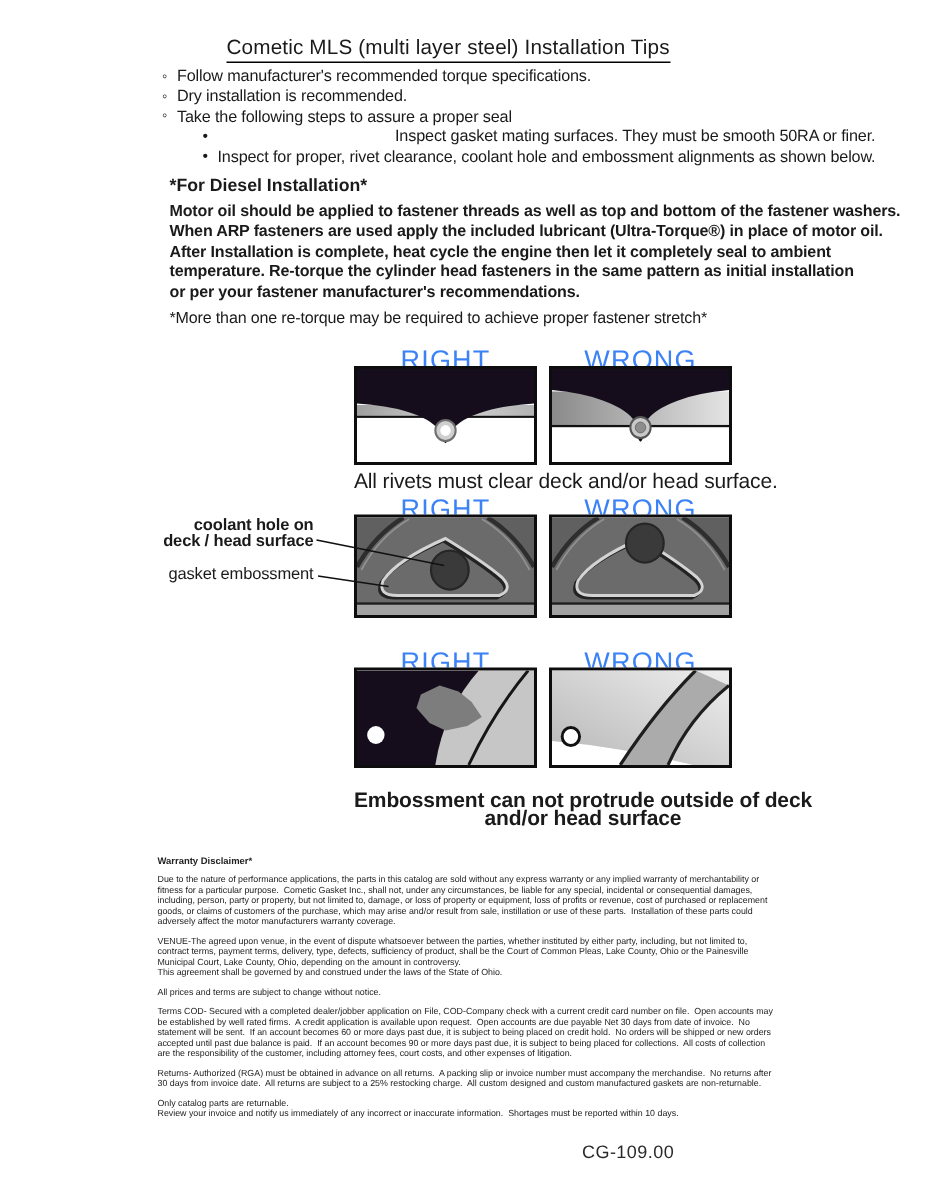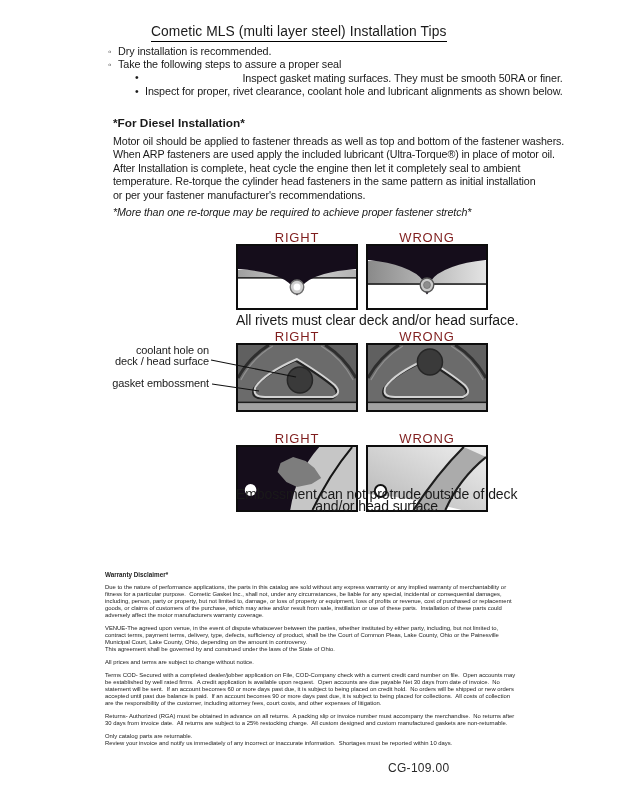--- a/index.html
+++ b/index.html
@@ -1,43 +1,43 @@
 <!DOCTYPE html>
 <html><head>
 <meta charset="utf-8">
 <style>
   * { margin:0; padding:0; box-sizing:border-box; }
   html,body { background:#e8e8e8; }
   body { font-family:"Liberation Sans", sans-serif; color:#1a1a1a; }
   #page { position:relative; width:618px; height:800px; background:#ffffff; margin:0 auto; overflow:hidden; }
   .abs { position:absolute; }
-  .preline { white-space:pre-line; }
+  .preline { white-space:pre-line;font-weight:bold; }
 
   .title { left:113px; top:24px; font-size:13.8px; font-weight:normal; letter-spacing:0.1px;
            border-bottom:1.7px solid #000; padding-bottom:2px;margin-left:38px; }
 
   .intro-list { left:108px; top:45px; font-size:10.8px; line-height:13.4px; letter-spacing:-0.1px; }
   .li { position:relative; padding-left:10px; }
   .li::before { content:"◦"; position:absolute; left:0; top:-0.5px; font-size:10px; }
   .li.sub { margin-left:27px;text-align:right; }
   .li.sub::before { content:"•"; font-size:10.5px; }
 
   .diesel-h { left:113px; top:116px; font-size:11.8px; font-weight:bold; }
   .para { left:113px; font-size:10.7px; line-height:13.4px; letter-spacing:-0.1px; }
-  .p1 { top:135px; } .p2 { top:162px; } .note { top:206px;font-style:italic; }
-
-  .dg-label { width:122px; text-align:center; font-size:13px; letter-spacing:0.8px; color:#7f1d1d; }
+  .p1 { top:135px; } .p2 { top:162px; } .note { top:206px; }
+
+  .dg-label { width:122px; text-align:center; font-size:18px; letter-spacing:0.8px; color:#3b82f6; }
   .dg-box { width:122px; border:2px solid #0d0d0d; background:#fff; }
   .dg-box svg { display:block; width:100%; height:100%; }
   .h66 { height:66px; } .h69 { height:69px; } .h67 { height:67px; }
   .colL { left:236px; } .colR { left:366px; }
   .r1lab { top:230px; } .r2lab { top:329px; } .r3lab { top:431px; }
   .r1box { top:244px; } .r2box { top:343px; } .r3box { top:445px; }
   .caption { left:236px; font-size:14px; line-height:12px; letter-spacing:-0.1px;text-align:center; }
-  .cap1 { top:314px; } .cap2 { top:415px; } .cap3 { top:488px; }
+  .cap1 { top:314px; } .cap2 { top:415px; } .cap3 { top:527px; }
 
   .annot { left:104px; width:105px; text-align:right; font-size:11px; line-height:10.9px; letter-spacing:-0.1px; }
   .an1 { top:345px; } .an2 { top:378px; }
   #leader-overlay { left:0; top:0; width:618px; height:800px; pointer-events:none; }
 
   .warranty { left:105px; top:572px; width:500px; font-size:5.9px; line-height:6.9px; color:#222; }
   .warranty h4 { font-size:6.3px; font-weight:bold; margin-bottom:5.5px; }
   .warranty p { margin-bottom:6.2px; white-space:pre; }
 
   .docnum { left:388px; top:761px; font-size:12px; letter-spacing:0.3px; color:#2a2a2a; }
@@ -61,24 +61,25 @@
       <linearGradient id="g-deck-wrong" x1="0" y1="1" x2="1" y2="0">
         <stop offset="0" stop-color="#b6b6b6"></stop>
           <stop offset="1" stop-color="#eeeeee"></stop>
       </linearGradient>
     </defs>
   </svg>
 
   <div class="abs title">Cometic MLS (multi layer steel) Installation Tips</div>
 
   <div class="abs intro-list">
+    <div class="li">Follow manufacturer's recommended torque specifications.</div>
     <div class="li">Dry installation is recommended.</div>
     <div class="li">Take the following steps to assure a proper seal</div>
     <div class="li sub">Inspect gasket mating surfaces.  They must be smooth 50RA or finer.</div>
-    <div class="li sub">Inspect for proper, rivet clearance, coolant hole and lubricant alignments as shown below.</div>
+    <div class="li sub">Inspect for proper, rivet clearance, coolant hole and embossment alignments as shown below.</div>
   </div>
 
   <div class="abs diesel-h">*For Diesel Installation*</div>
   <div class="abs para p1 preline">Motor oil should be applied to fastener threads as well as top and bottom of the fastener washers.
 When ARP fasteners are used apply the included lubricant (Ultra-Torque®) in place of motor oil.</div>
   <div class="abs para p2 preline">After Installation is complete, heat cycle the engine then let it completely seal to ambient
 temperature. Re-torque the cylinder head fasteners in the same pattern as initial installation
 or per your fastener manufacturer's recommendations.</div>
   <div class="abs para note">*More than one re-torque may be required to achieve proper fastener stretch*</div>
 

